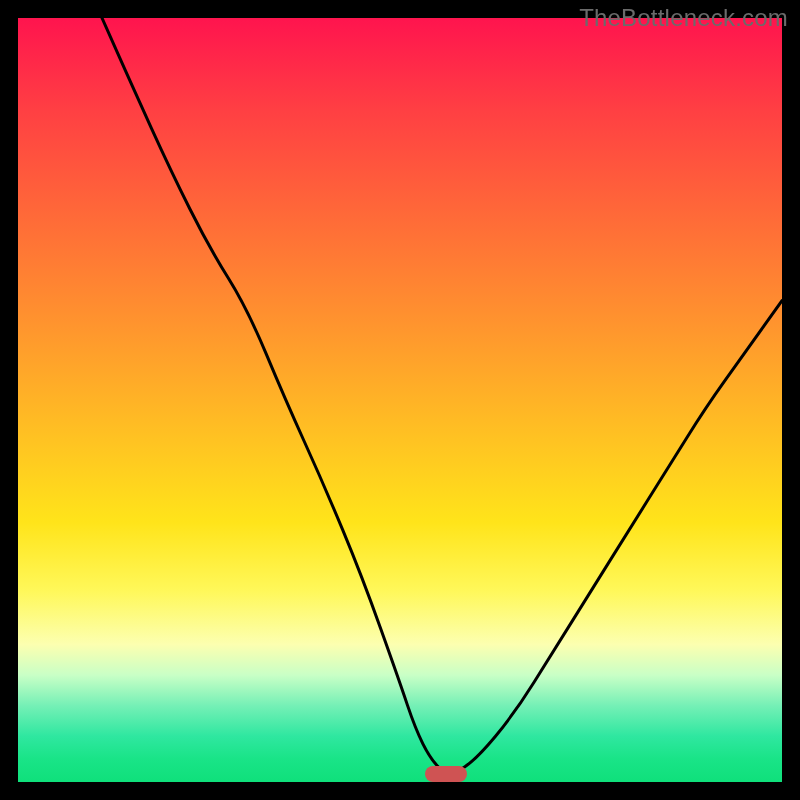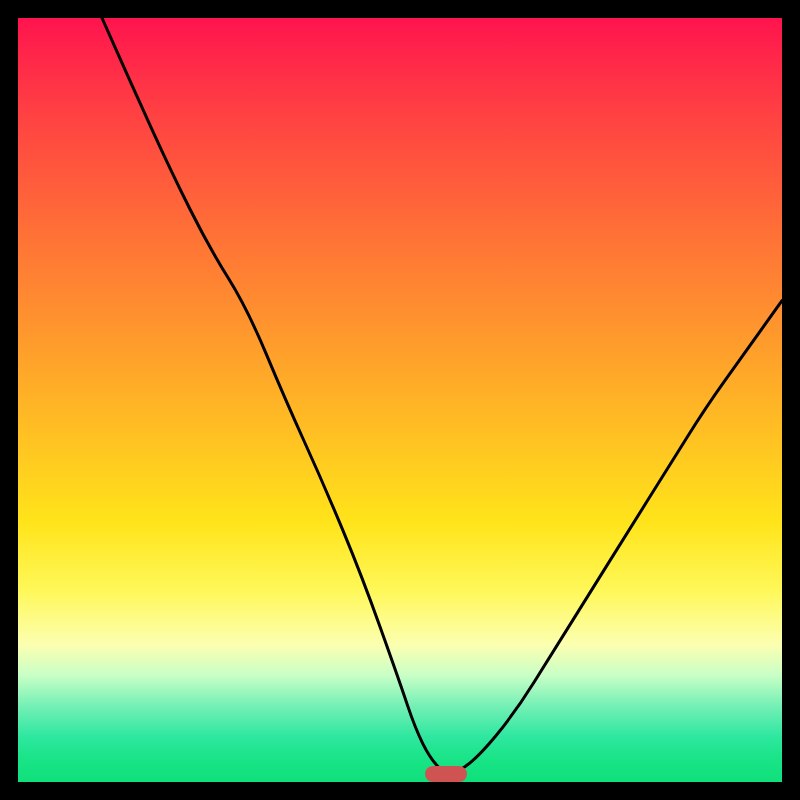--- a/index.html
+++ b/index.html
@@ -76,20 +76,21 @@
     background: #cf5353;
     z-index: 6;
     transform: translate(-50%, -50%);
   }
 </style>
 </head>
 <body>
 
 <div class="frame">
 
+  <div class="watermark">TheBottleneck.com</div>
 
   <div class="plot-area">
     <div class="gradient"></div>
 
     <svg class="curve" viewBox="0 0 764 764" preserveAspectRatio="none">
       <path fill="none" stroke="#000" stroke-width="3" stroke-linecap="round" d="M 84.0 0.0 Q 84.0 0.0 99.3 34.4 Q 114.6 68.8 133.7 110.8 Q 152.8 152.8 171.9 191.0 Q 191.0 229.2 210.1 259.8 Q 229.2 290.3 248.3 336.2 Q 267.4 382.0 286.5 424.0 Q 305.6 466.0 324.7 511.9 Q 343.8 557.7 362.9 611.2 Q 382.0 664.7 389.6 687.6 Q 397.3 710.5 404.9 725.8 Q 412.6 741.1 420.2 748.7 Q 427.8 756.4 431.7 756.4 Q 435.5 756.4 446.9 748.7 Q 458.4 741.1 477.5 718.2 Q 496.6 695.2 515.7 664.7 Q 534.8 634.1 553.9 603.6 Q 573.0 573.0 592.1 542.4 Q 611.2 511.9 630.3 481.3 Q 649.4 450.8 668.5 420.2 Q 687.6 389.6 706.7 362.9 Q 725.8 336.2 744.9 309.4 T 764.0 282.7" id="curve-path"></path>
     </svg>
 
     <div class="marker" id="marker" style="left: 427.84px; top: 756.36px; background: rgb(207, 83, 83);"></div>
   </div>

